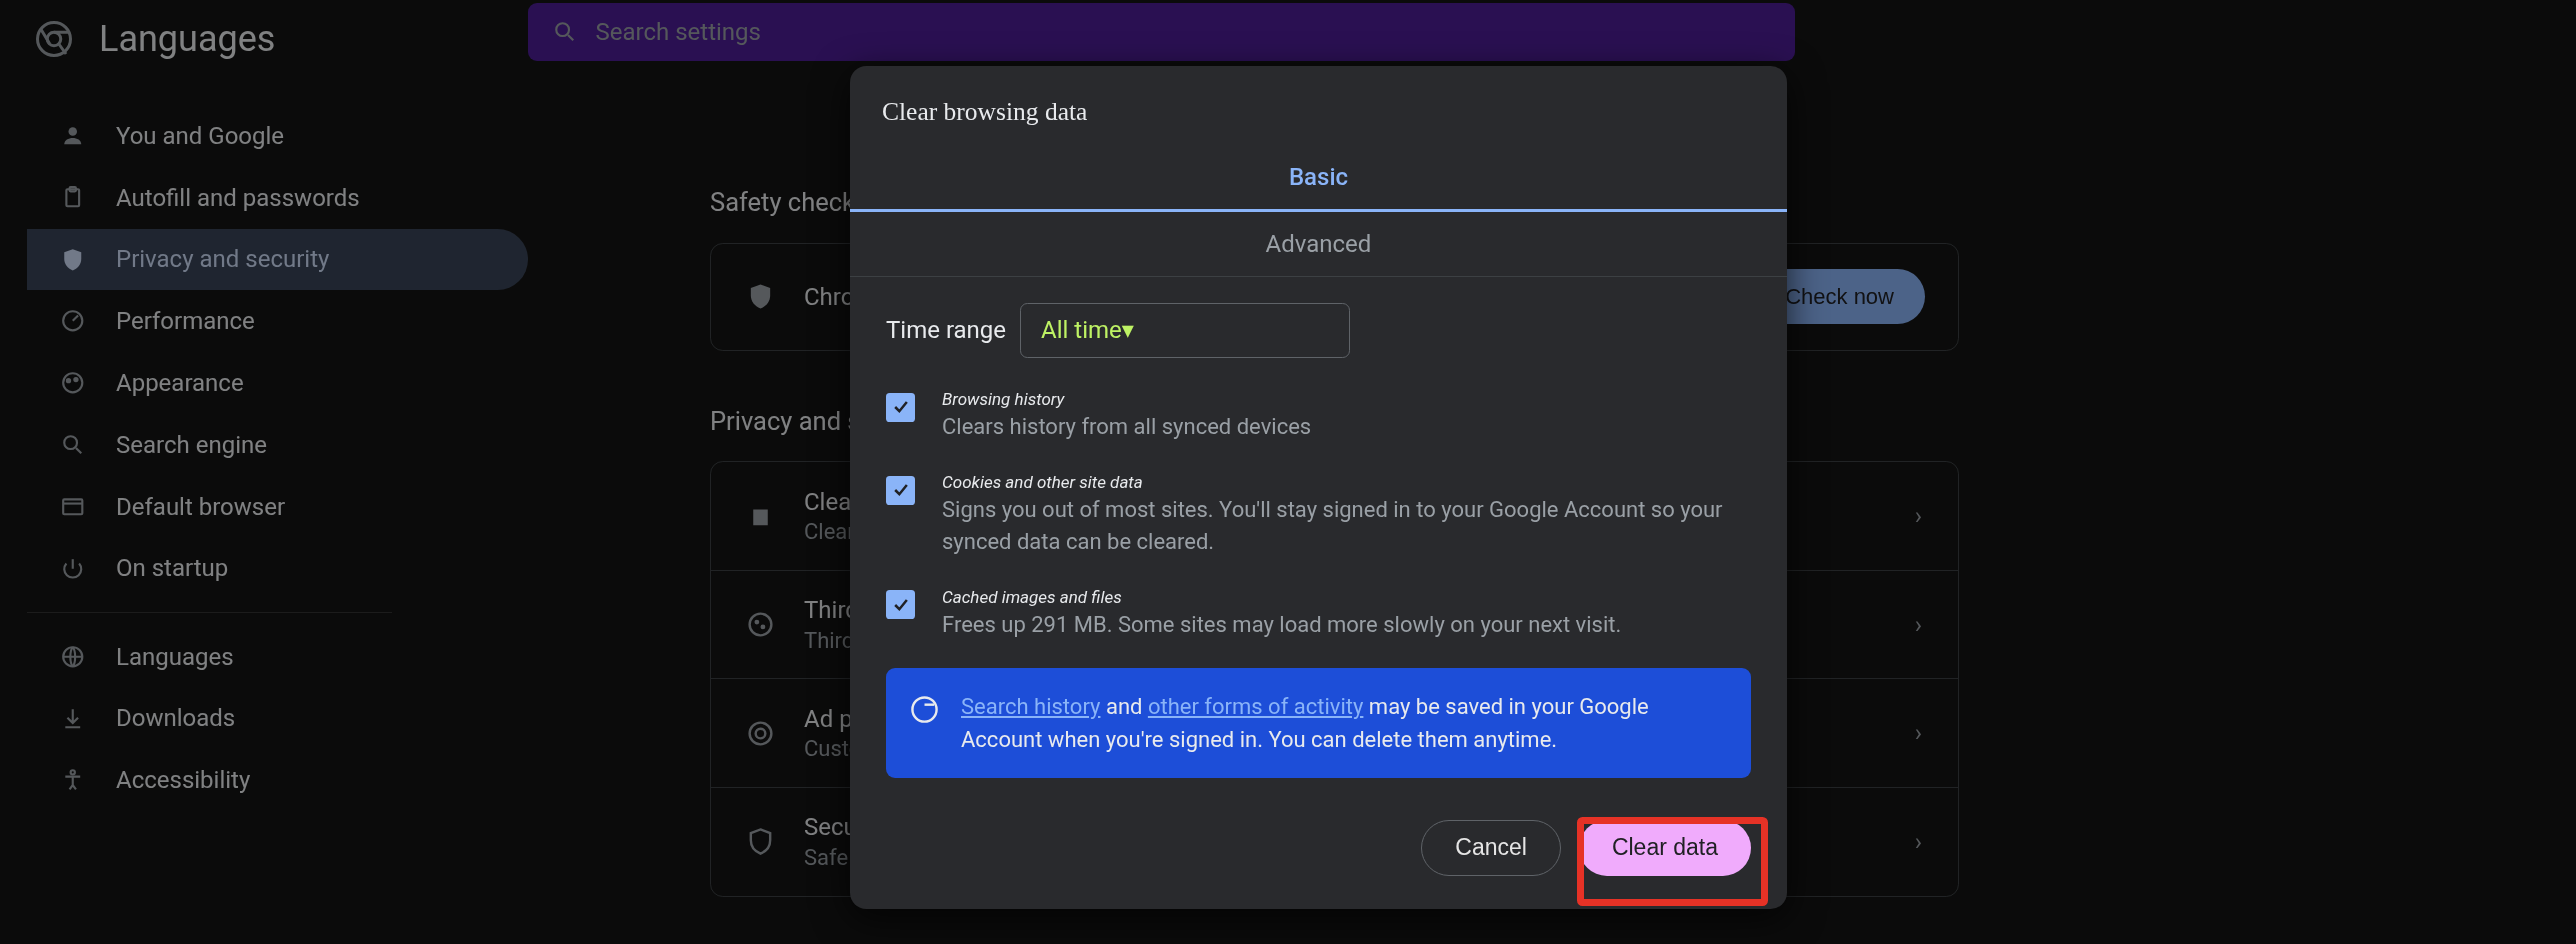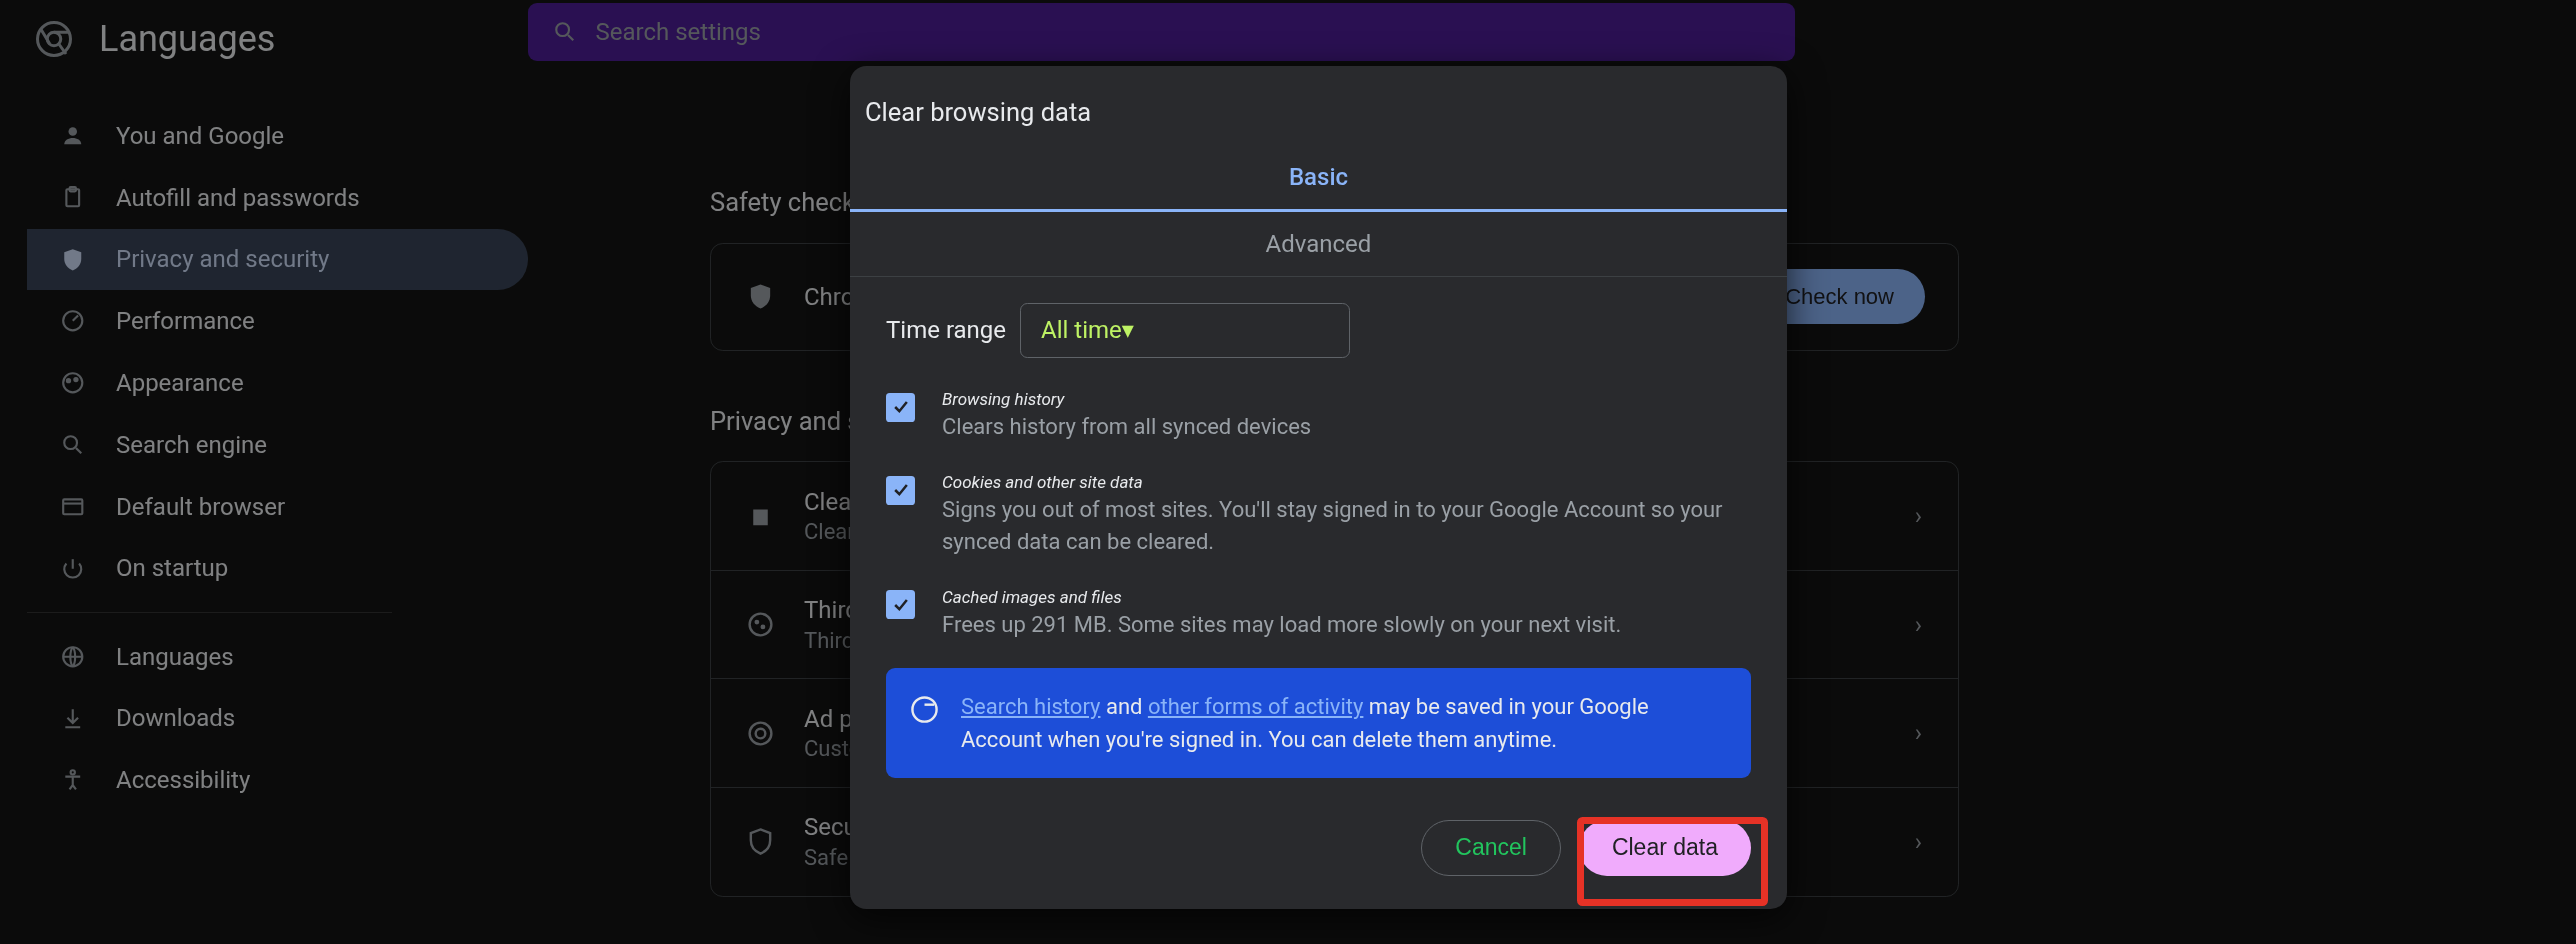--- a/index.html
+++ b/index.html
@@ -60,21 +60,21 @@
   }
   
   .dialog {
     position: absolute; top: 66px; left: 850px;
     width: 937px; background: #292a2d;
     border-radius: 16.4px;
     box-shadow: 0 9px 36px rgba(0,0,0,0.7);
     z-index: 10;
     padding-bottom: 9px;
   }
-  .dlg-title { padding: 31px 15px 18px; font-size: 25.5px; }
+  .dlg-title { padding: 31px 32px 18px; font-size: 25.5px; font-family: Liberation Serif, serif; }
   .tabs { display: flex; flex-direction: column; }
   .tab {
     flex: 1; text-align: center; padding: 18px 0;
     font-size: 24px; color: #9aa0a6; cursor: pointer;
     border-bottom: 1.8px solid #3c4043;
   }
   .tab.active { color: #8ab4f8; border-bottom: 3.6px solid #8ab4f8; font-weight: 500; }
   .dlg-body { padding: 25.5px 36px 9px; }
   .tr-row { display: flex; align-items: center; gap: 14px; margin-bottom: 16.4px; }
   .select {
@@ -97,21 +97,21 @@
     margin-top: 12.8px;
   }
   .info-box .gico { width:29px; height:29px; flex-shrink:0; margin-top:5.5px; }
   .info-box .itxt { font-size: 22px; line-height:1.5; }
   .info-box a { color:#8ab4f8; text-decoration: underline; }
   .dlg-actions {
     display:flex; justify-content:flex-end; gap: 18px;
     padding: 33px 36px 24px;
   }
   .btn-outline {
-    border:0.9px solid #5f6368; background:transparent; color:#22c55e;
+    border:0.9px solid #5f6368; background:transparent; color:#e5e5e5;
     border-radius: 29px; padding: 1px 33px; font-size:23px;
   }
   .btn-primary {
     border:none; background:#f0abfc; color:#202124;
     border-radius: 29px; padding: 14.6px 33px; font-size:23px; font-weight:500;
   }
   .highlight {
     position:absolute; border: 7.3px solid #e63226; border-radius: 5.5px;
     z-index: 20; pointer-events:none;
   }

